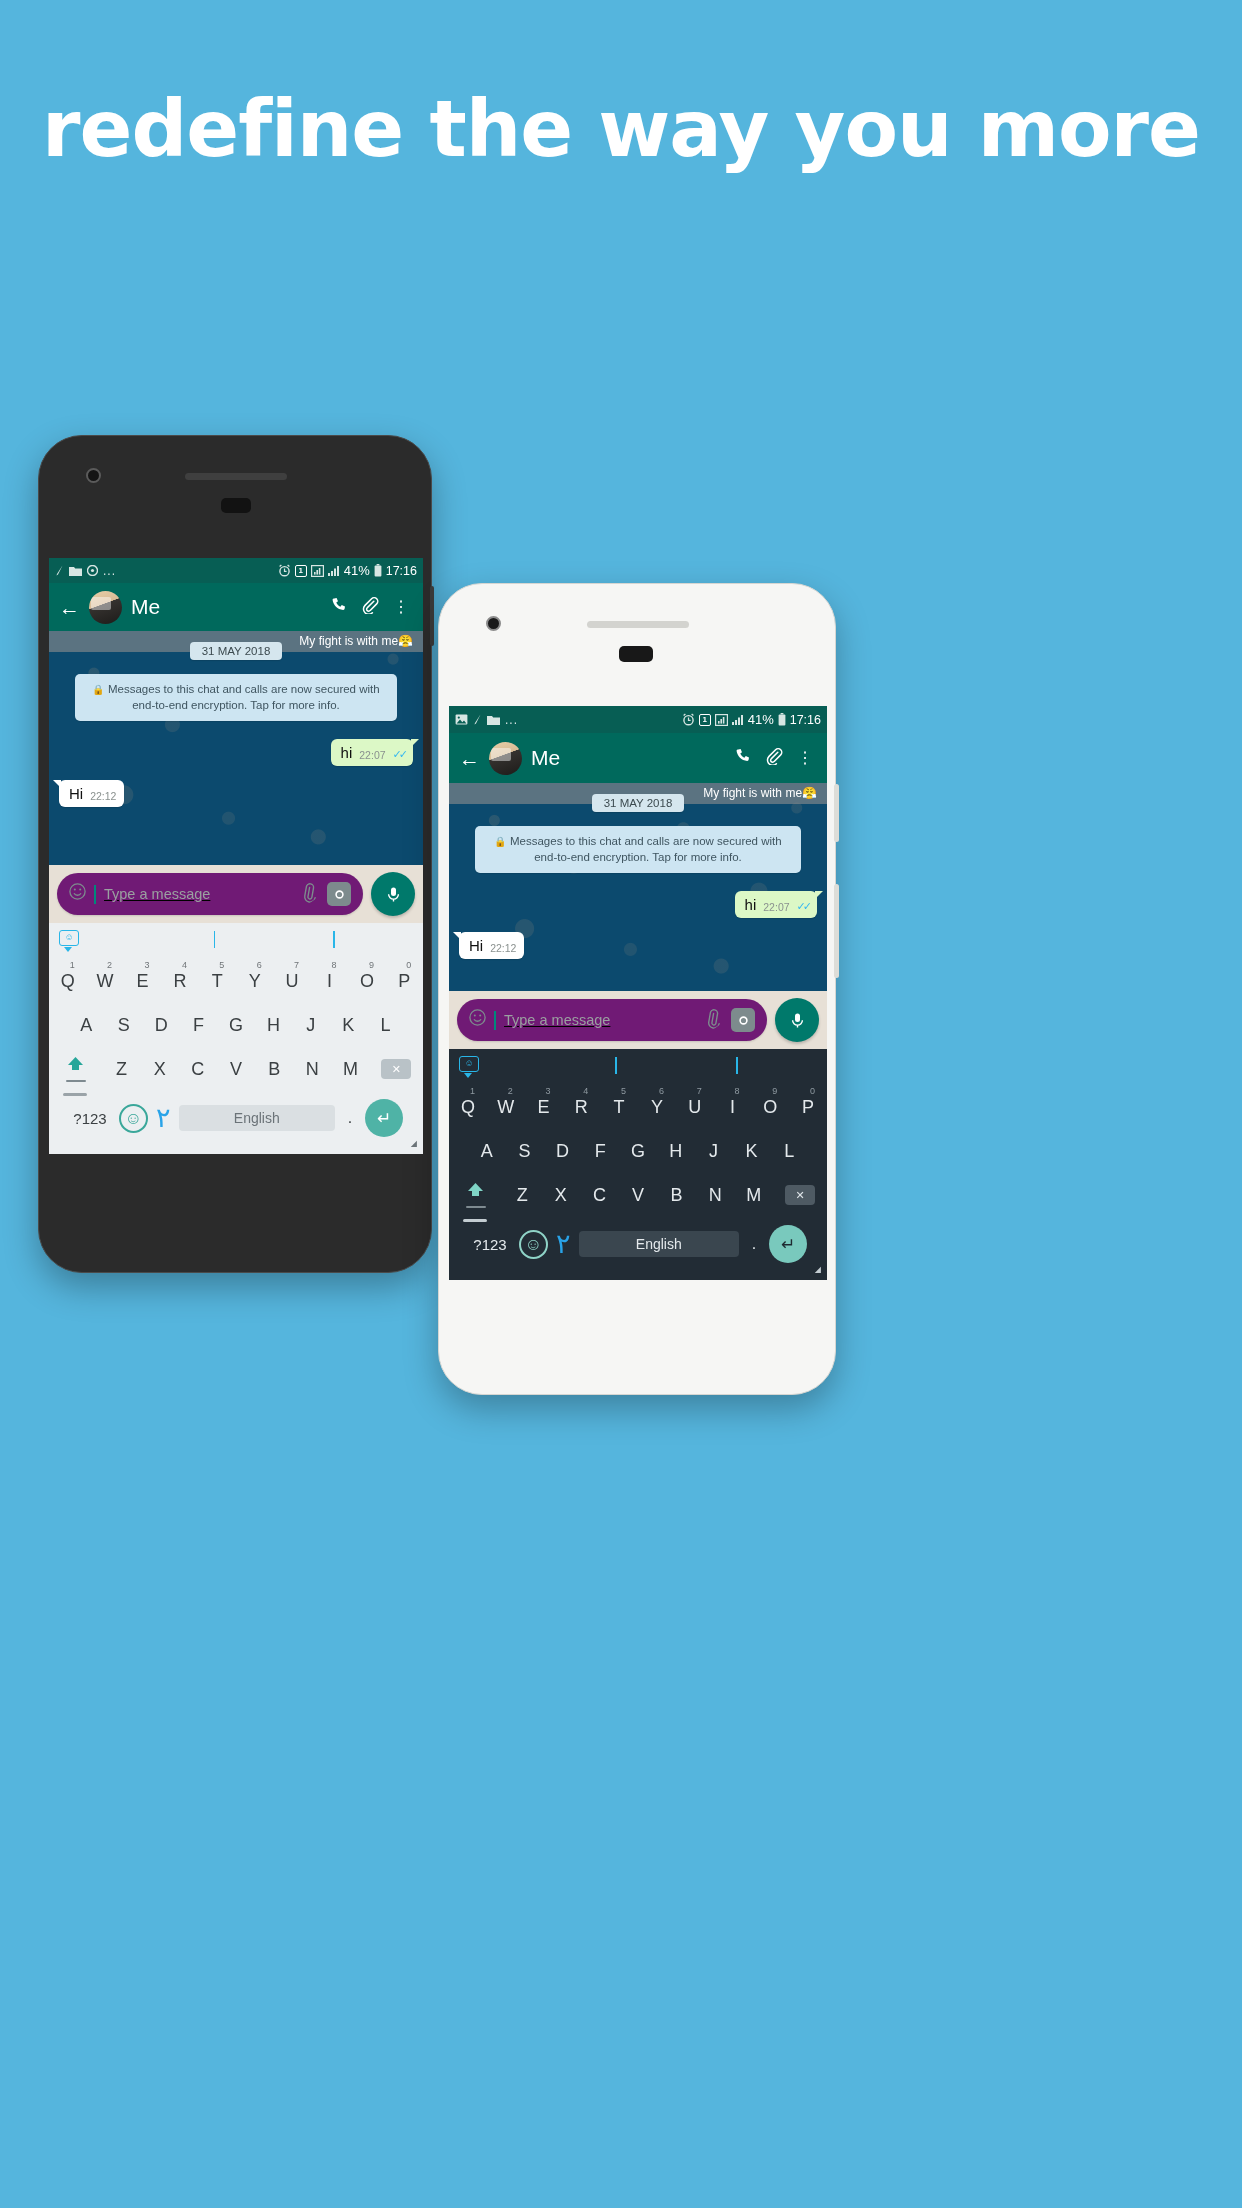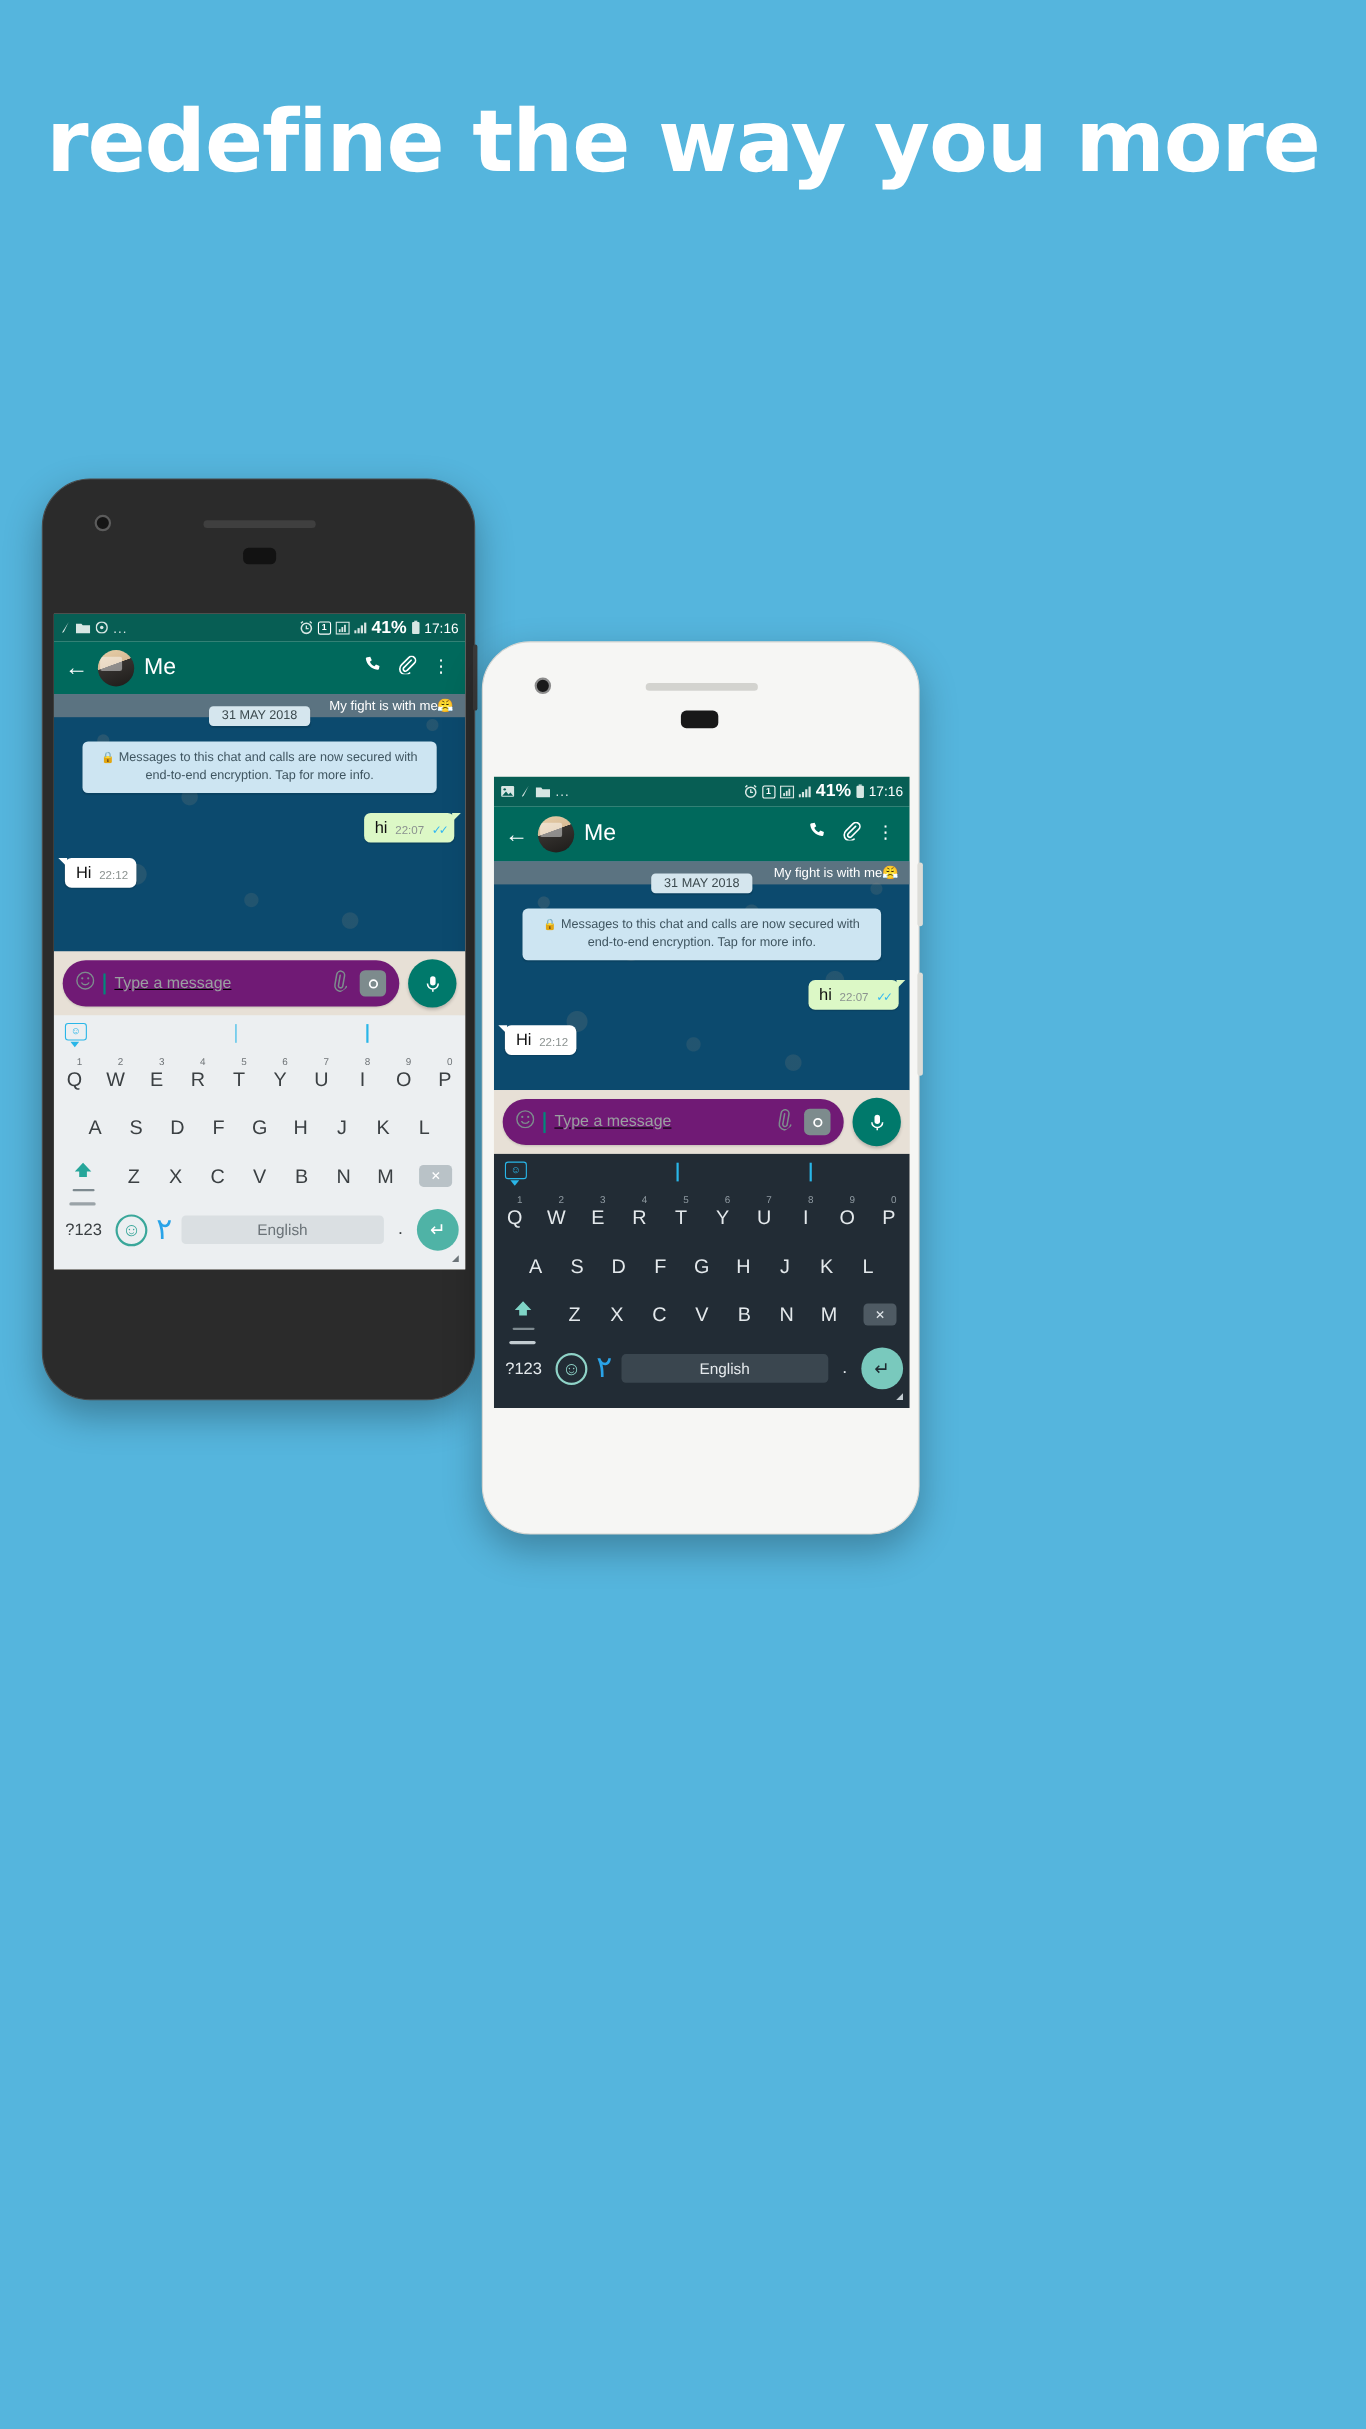--- a/index.html
+++ b/index.html
@@ -76,21 +76,21 @@
   .phone-white .statusbar { height: 27px; }
   .sb-left { display: flex; align-items: center; gap: 5px; flex: 1; }
   .sb-right { display: flex; align-items: center; gap: 4px; }
   .sb-ico { display: inline-flex; align-items: center; opacity: 0.96; }
   .sb-dots { letter-spacing: 1px; font-size: 12px; opacity: .85; }
   .sb-badge {
     border: 1.4px solid #fff; font-size: 8px; font-weight: bold;
     width: 12px; height: 12px; display: inline-flex;
     align-items: center; justify-content: center; border-radius: 2px;
   }
-  .sb-pct { font-size: 16px; font-weight: 700; }
+  .sb-pct { font-size: 13px; font-weight: 400; }
   .sb-time { font-size: 12.5px; font-weight: 500; }
 
   
   .appbar {
     background: #00695c; color: #fff;
     display: flex; align-items: center;
     padding: 0 10px; gap: 9px;
   }
   .phone-dark .appbar { height: 48px; }
   .phone-white .appbar { height: 50px; }
@@ -245,21 +245,21 @@
   .shift-key, .del-key { flex: 1.4; display: flex; align-items: center; justify-content: center; }
   .shift-bar { width: 20px; height: 2px; background: #7e8a90; margin: 3px auto 0; border-radius: 2px; }
   .del-pill {
     width: 30px; height: 20px; border-radius: 4px;
     display: flex; align-items: center; justify-content: center;
     font-size: 11px;
   }
   .kb-light .del-pill { background: #b9c2c7; color: #fff; }
   .kb-dark  .del-pill { background: #4e5a63; color: #dfe5e9; }
 
-  .r4 { gap: 8px; padding: 0 6px; }
+  .r4 { gap: 8px; padding: 0 20px; }
   .sym-key { font-size: 15px; min-width: 42px; text-align: center; }
   .kb-light .sym-key { color: #3b4043; }
   .kb-dark  .sym-key { color: #e4e9ec; }
   .emoji-key {
     width: 29px; height: 29px; border-radius: 50%;
     border: 2.4px solid #3aa79a; color: #3aa79a;
     display: flex; align-items: center; justify-content: center;
     font-size: 17px; line-height: 1;
   }
   .kb-dark .emoji-key { border-color: #8fd3c7; color: #8fd3c7; background: transparent; }

